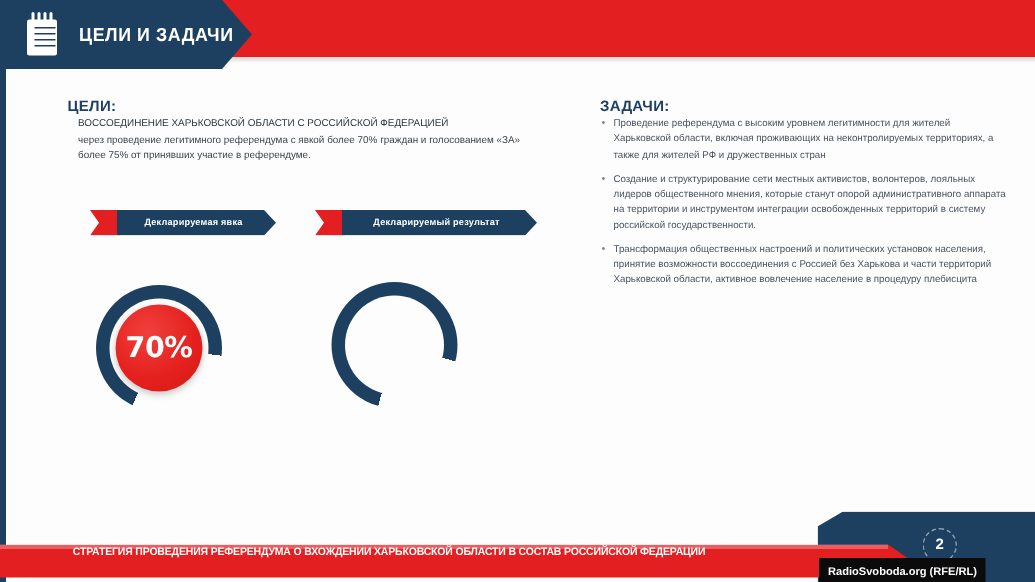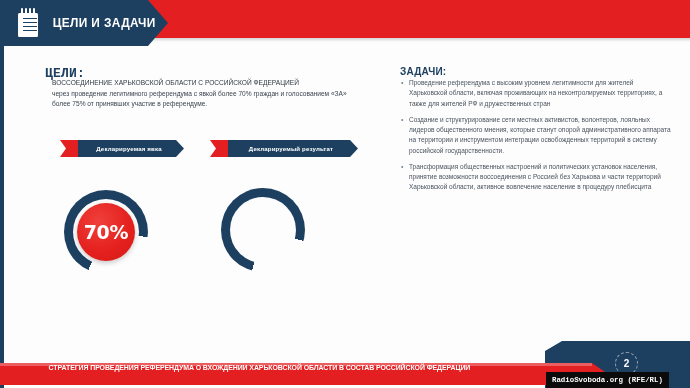--- a/index.html
+++ b/index.html
@@ -21,22 +21,22 @@
 
   
   .hdr{position:absolute;left:0;top:0;width:168px;height:46px;background:#1d4061;
        clip-path:polygon(0 0,148px 0,168px 23px,148px 46px,0 46px);
        display:flex;align-items:center;}
   .hdr-icon{width:24px;height:30px;margin-left:16px;position:relative;flex:0 0 auto;}
   .hdr-title{color:#ffffff;font-size:12.5px;font-weight:bold;letter-spacing:.4px;
     margin-left:10px;white-space:nowrap;transform:scaleX(.95);}
 
   
-  .goals-head{position:absolute;left:45px;top:66px;font-size:13px;font-weight:bold;
-    color:#1d4061;letter-spacing:.2px;font-family:Liberation Mono, monospace;}
+  .goals-head{position:absolute;left:45px;top:66px;font-size:10px;font-weight:bold;
+    color:#1d4061;letter-spacing:.2px;}
   .goals-body{position:absolute;left:52px;top:78px;width:300px;font-size:6.6px;
     color:#3b4450;line-height:1.62;}
   .goals-body .first{color:#2c3742;}
 
   .tasks-head{position:absolute;left:400px;top:66px;font-size:10px;font-weight:bold;
     color:#1d4061;letter-spacing:.2px;}
   .tasks-list{position:absolute;left:400px;top:78px;width:272px;font-size:6.5px;
     color:#4a535e;line-height:1.58;}
   .tasks-list li{margin-bottom:6px;padding-left:1px;}
   .tasks-list{list-style:none;margin:0;padding:0;}
@@ -80,21 +80,21 @@
     background:rgba(255,255,255,.28);}
   .bot-text{color:#ffffff;font-size:7.2px;font-weight:bold;letter-spacing:-.1px;
     margin-left:42px;white-space:nowrap;transform:scaleX(.97);}
   .bot-navy{position:absolute;left:545px;top:341px;width:145px;height:47px;
     background:#1d4061;clip-path:polygon(17px 0,145px 0,145px 47px,0 47px,0 10px);}
   .pagenum{position:absolute;left:615px;top:352px;width:21px;height:21px;
     border:1px dashed rgba(255,255,255,.5);border-radius:50%;
     display:flex;align-items:center;justify-content:center;
     color:#ffffff;font-size:10px;font-weight:bold;}
   .wm{position:absolute;left:546px;top:372px;height:16px;background:#0b0b0b;
-    display:flex;align-items:center;padding:0 6px;font-family:Liberation Mono, monospace;}
+    display:flex;align-items:center;padding:0 6px;}
   .wm span{color:#ffffff;font-size:7.4px;font-weight:bold;white-space:nowrap;}
 
   
   .np-body{position:absolute;left:2px;top:5px;width:20px;height:24px;background:#fff;border-radius:1.5px;}
   .np-ring{position:absolute;top:0px;width:2.2px;height:7px;background:#fff;border-radius:1px;}
   .np-line{position:absolute;left:5px;height:1.4px;background:#1d4061;width:14px;}
 </style>
 </head>
 <body>
 

